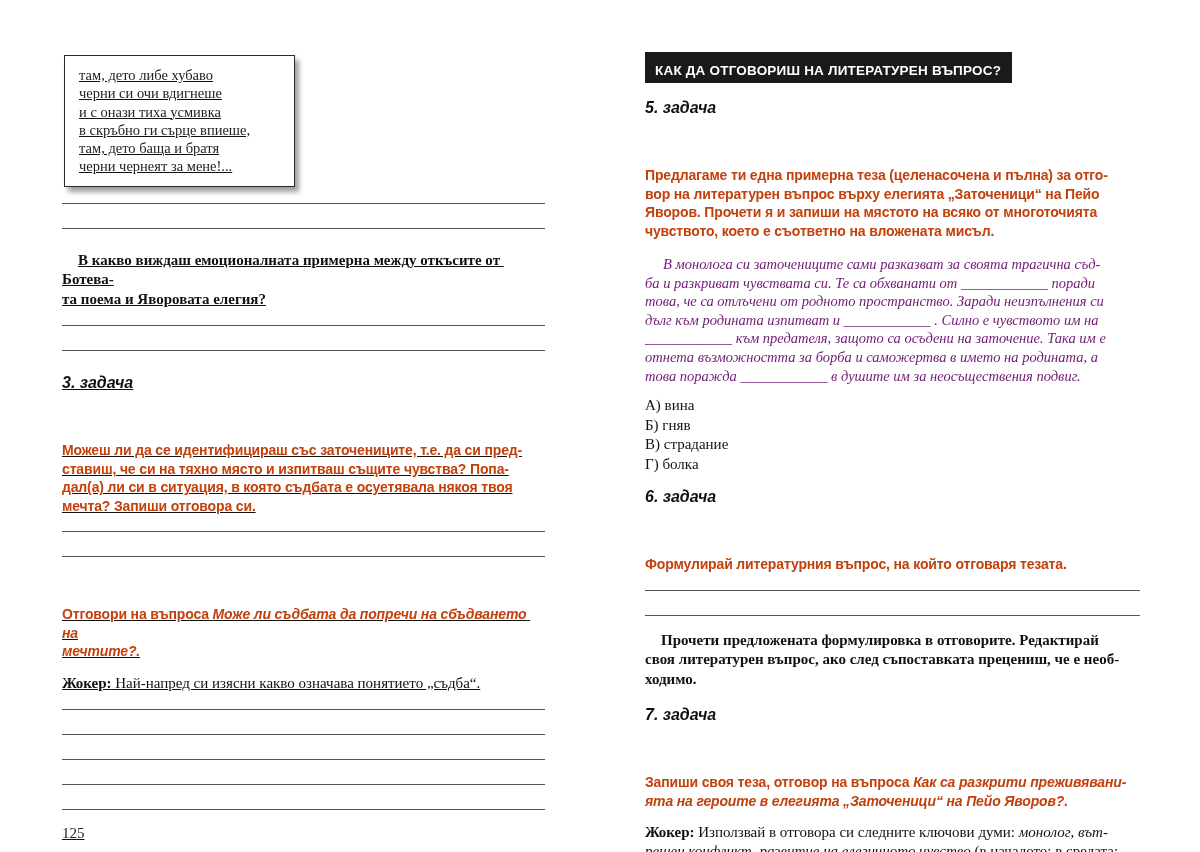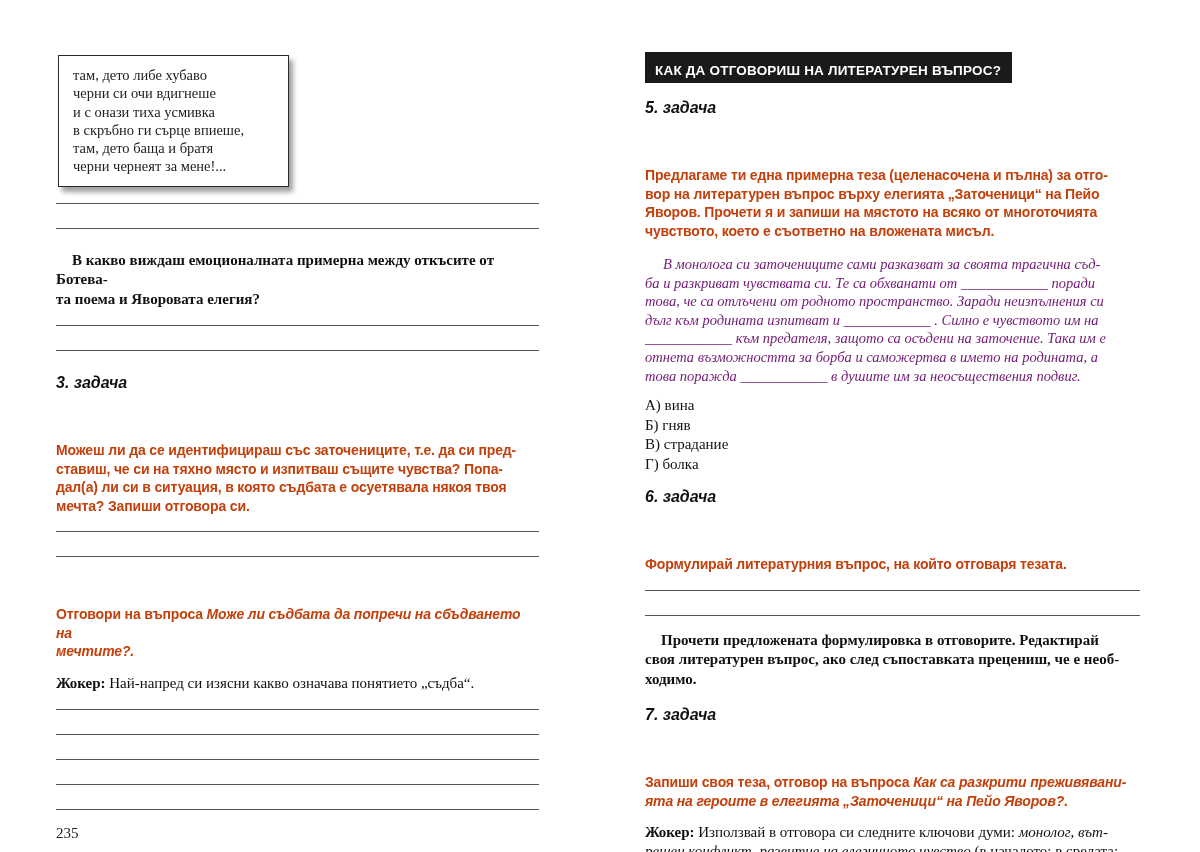--- a/index.html
+++ b/index.html
@@ -6,21 +6,21 @@
   html, body { background: #ffffff; }
   .canvas {
     position: relative;
     width: 1200px;
     height: 852px;
     background: #ffffff;
     overflow: hidden;
     color: #111111;
   }
   .page { position: absolute; top: 0; }
-  .page-left  { left: 56px;  width: 483px; }
+  .page-left  { left: 62px;  width: 483px; text-decoration: underline; }
   .page-right { left: 645px; width: 495px; }
 
   
   .poem-box {
     margin: 55px 0 0 2px;
     width: 231px;
     border: 1.5px solid #2a2a2a;
     box-shadow: 4px 5px 5px rgba(0,0,0,0.38);
     padding: 10px 12px 10px 14px;
     background: #ffffff;
@@ -156,21 +156,21 @@
     <p class="joker mt-joker"><span class="lbl">Жокер:</span><span> Най-напред си изясни какво означава понятието „съдба“.</span></p>
 
     <div class="lines">
       <div class="line"></div>
       <div class="line"></div>
       <div class="line"></div>
       <div class="line"></div>
       <div class="line"></div>
     </div>
 
-    <div class="page-num left">235</div>
+    <div class="page-num left">125</div>
   </div>
 
   <div class="page page-right">
 
     <div class="section-header-row">
       <span class="section-header">КАК ДА ОТГОВОРИШ НА ЛИТЕРАТУРЕН ВЪПРОС?</span>
     </div>
 
     <h3 class="task-heading mt-t5">5. задача</h3>
     <p class="task-text">Предлагаме ти една примерна теза (целенасочена и пълна) за отго-

